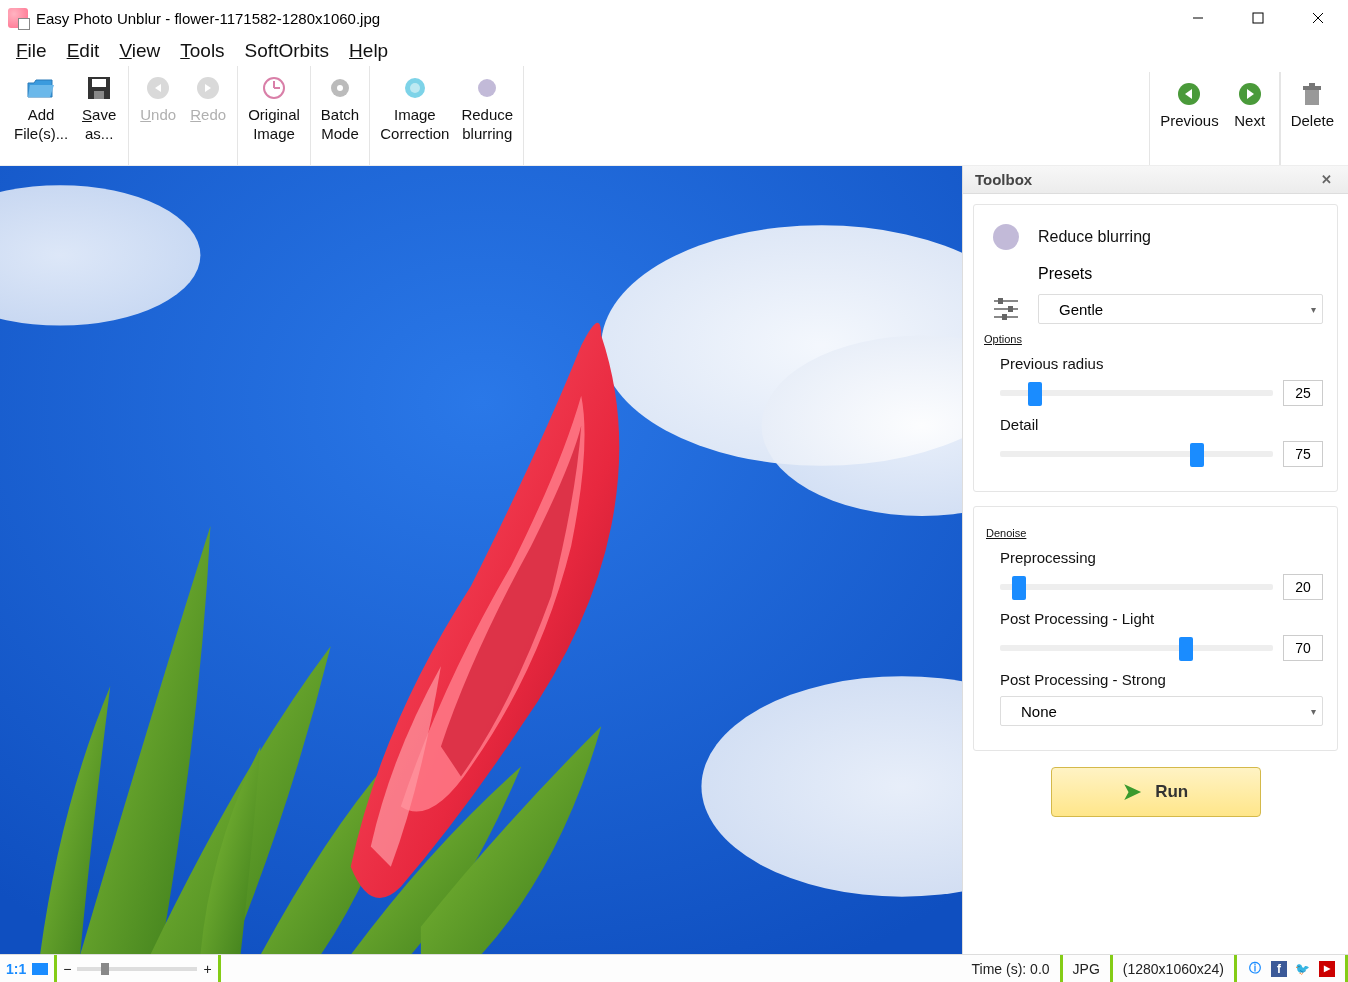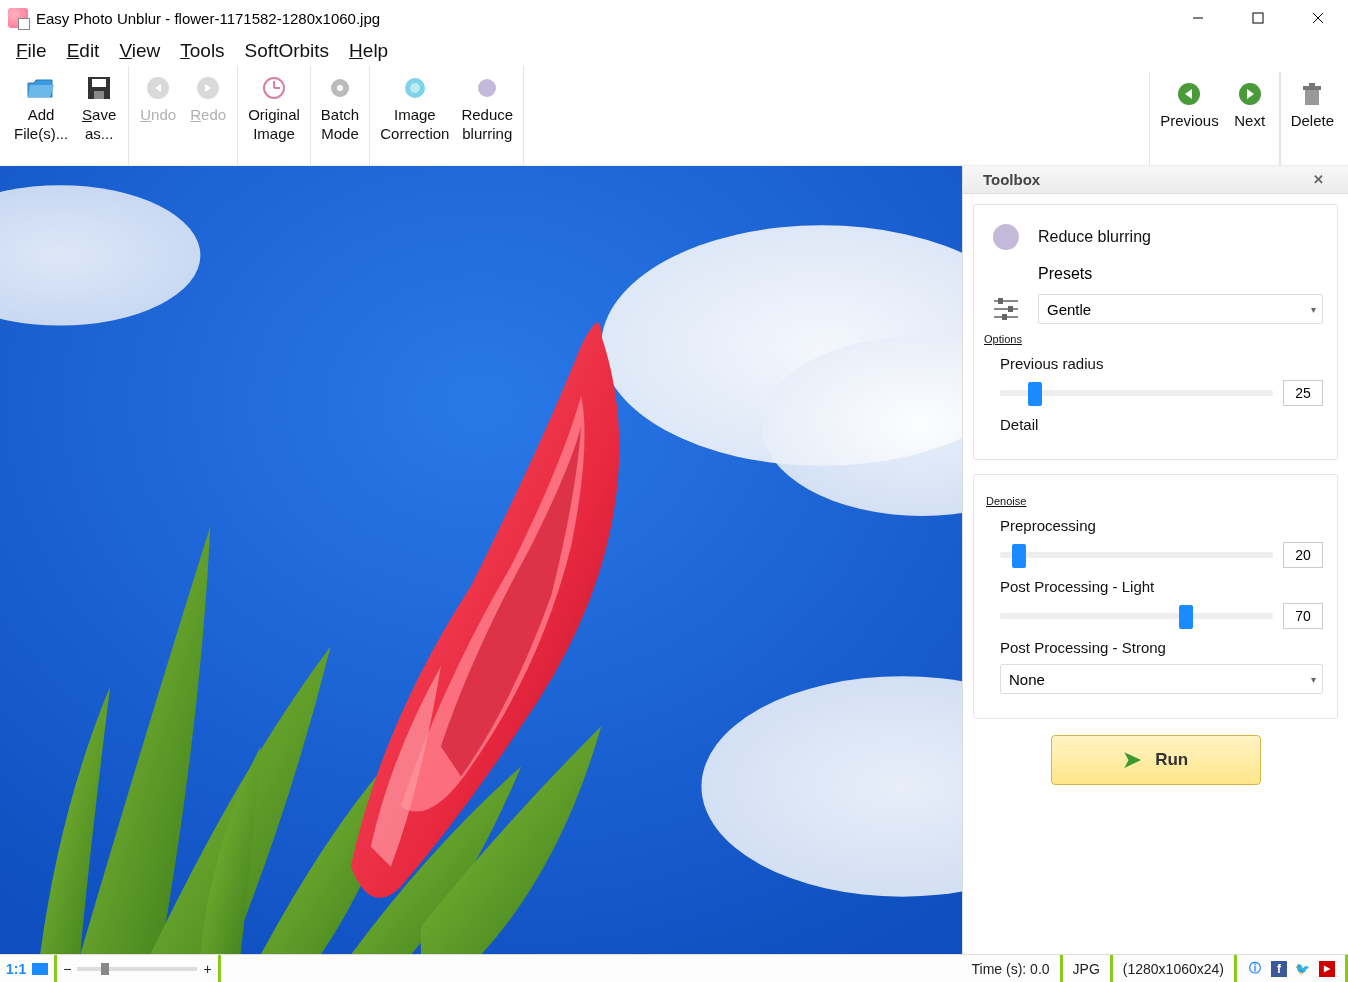--- a/index.html
+++ b/index.html
@@ -29,31 +29,31 @@
 .toolbar-right { position: absolute; right: 4px; top: 0; height: 100%; display: flex; align-items: flex-start; padding-top: 6px; }
 .toolbar-right .tool-group { border-left: 1px solid #e5e5e5; border-right: 1px solid #e5e5e5; }
 .toolbar-right .tool-group:last-child { border-right: none; }
 
 
 .main { display: flex; height: calc(982px - 36px - 30px - 100px - 28px); }
 .canvas { flex: 1; background: #1a5fd8; position: relative; overflow: hidden; }
 .canvas svg { width: 100%; height: 100%; display: block; }
 
 .toolbox { width: 386px; background: #fff; display: flex; flex-direction: column; border-left: 1px solid #ddd; }
-.toolbox-header { height: 28px; background: linear-gradient(#f7f7f7,#ececec); border-bottom: 1px solid #ddd; display: flex; align-items: center; padding: 0 20px; font-weight: 600; color: #444; font-size: 15px; }
+.toolbox-header { height: 28px; background: linear-gradient(#f7f7f7,#ececec); border-bottom: 1px solid #ddd; display: flex; align-items: center; padding: 0 12px; font-weight: 600; color: #444; font-size: 15px; }
 .toolbox-header .close { margin-left: auto; cursor: pointer; color: #666; font-size: 13px; padding: 0 4px; }
 .toolbox-body { flex: 1; overflow-y: auto; padding: 10px 10px; }
 .panel { border: 1px solid #e5e5e5; border-radius: 3px; padding: 14px 14px 18px 14px; margin-bottom: 14px; background: #fff; }
 .panel-title-row { display: flex; align-items: center; margin-bottom: 10px; }
 .panel-title-row .picon { width: 36px; height: 36px; margin-right: 14px; display:flex; align-items:center; justify-content:center; }
 .panel-title-row .ptext { font-size: 16px; color: #111; }
 .section-label { font-size: 11px; color: #111; margin: 6px 0 2px -4px; text-decoration: underline; }
 .preset-row { display: flex; align-items: center; margin-top: 8px; }
 .preset-row .picon { width: 36px; height: 36px; margin-right: 14px; display:flex; align-items:center; justify-content:center; }
-.preset-select { flex: 1; height: 30px; border: 1px solid #ddd; border-radius: 2px; display: flex; align-items: center; padding: 0 8px; font-size: 15px; position: relative; cursor: pointer; }
+.preset-select { flex: 1; height: 30px; border: 1px solid #ddd; border-radius: 2px; display: flex; align-items: center; padding: 0 20px; font-size: 15px; position: relative; cursor: pointer; }
 .preset-select .caret { position: absolute; right: 6px; top: 50%; transform: translateY(-50%); font-size: 10px; color: #666; }
 
 .slider-block { margin: 10px 0 6px 12px; }
 .slider-label { font-size: 15px; color: #111; margin-bottom: 8px; }
 .slider-row { display: flex; align-items: center; gap: 10px; }
 .slider-track { flex: 1; height: 6px; background: #eee; position: relative; border-radius: 2px; cursor: pointer; }
 .slider-thumb { position: absolute; top: -8px; width: 14px; height: 24px; background: #1a8cff; border-radius: 2px; transform: translateX(-50%); }
 .slider-value { width: 40px; height: 26px; border: 1px solid #ccc; text-align: center; font-size: 14px; display: flex; align-items: center; justify-content: center; }
 
 .run-btn { width: 210px; height: 50px; margin: 16px auto 0 auto; background: linear-gradient(#fff3c4, #ffe68a); border: 1px solid #d4b94a; border-radius: 4px; display: flex; align-items: center; justify-content: center; gap: 14px; font-size: 17px; font-weight: 600; color: #333; cursor: pointer; }
@@ -313,20 +313,26 @@
           <div class="slider-label">Previous radius</div>
           <div class="slider-row">
             <div class="slider-track">
                 <div class="slider-thumb" style="left:13%"></div>
               </div>
             <div class="slider-value">25</div>
           </div>
         </div>
         <div class="slider-block">
           <div class="slider-label">Detail</div>
+          <div class="slider-row">
+            <div class="slider-track">
+                <div class="slider-thumb" style="left:72%"></div>
+              </div>
+            <div class="slider-value">75</div>
+          </div>
         </div>
       </div>
 
       <div class="panel">
         <div class="section-label" style="margin-left:-2px">Denoise</div>
         <div class="slider-block">
           <div class="slider-label">Preprocessing</div>
           <div class="slider-row">
             <div class="slider-track">
                 <div class="slider-thumb" style="left:7%"></div>

